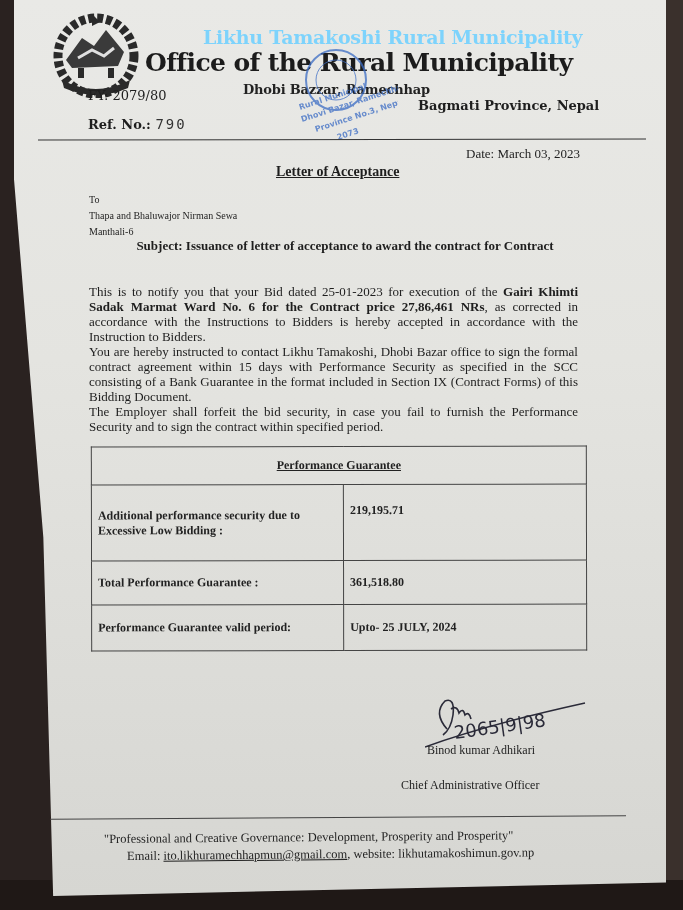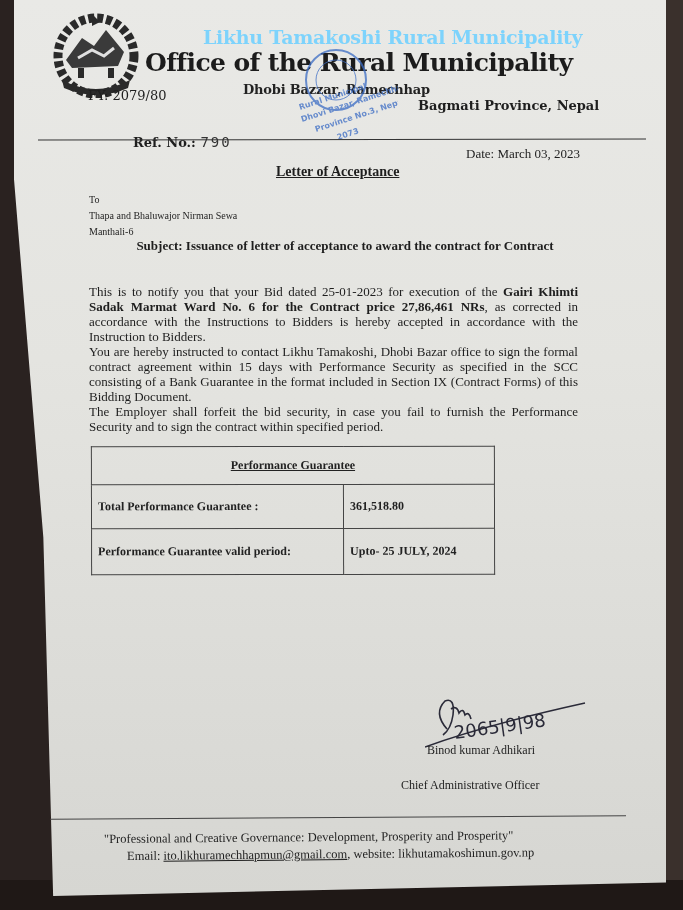--- a/index.html
+++ b/index.html
@@ -14,33 +14,33 @@
     position:absolute; left:14px; top:0; width:652px; height:896px;
     background:linear-gradient(180deg,#e9e9e6 0%,#e4e4e0 40%,#dcdcd8 75%,#d6d6d2 100%);
     clip-path: polygon(0 0, 100% 0, 100% 98.5%, 6% 100%, 4.5% 60%, 0 20%);
   }
   .abs { position:absolute; color:#1e1e1e; }
   .emblem { position:absolute; left:48px; top:10px; width:96px; height:88px; }
   .h1 { left:168px; top:26px; font-family:"DejaVu Serif", serif; font-weight:bold; font-size:19px; color:#7dd3fc; letter-spacing:-0.3px;margin-left:35px; }
   .h2 { left:145px; top:48px; font-family:"DejaVu Serif", serif; font-weight:bold; font-size:25px; color:#1c1c1c; letter-spacing:-0.6px; }
   .h3 { left:243px; top:82px; font-family:"DejaVu Serif", serif; font-weight:bold; font-size:13px; color:#222; letter-spacing:-0.2px; }
   .fy { left:88px; top:88px; font-family:"DejaVu Serif", serif; font-weight:normal; font-size:13px; }
-  .ref { left:88px; top:134px; font-family:"DejaVu Serif", serif; font-weight:bold; font-size:13px;margin-left:45px; }
+  .ref { left:88px; top:116px; font-family:"DejaVu Serif", serif; font-weight:bold; font-size:13px; }
   .ref-val { font-family:"DejaVu Sans Mono", monospace; font-weight:normal; font-size:14px; color:#333; letter-spacing:2px; }
   .prov { left:418px; top:98px; font-family:"DejaVu Serif", serif; font-weight:bold; font-size:13px; }
   .stamp { position:absolute; left:286px; top:40px; width:112px; height:100px; opacity:0.75; }
   .hr-top { position:absolute; left:38px; top:139px; width:608px; height:1px; background:#333; transform:rotate(-0.1deg); }
   .date { left:466px; top:146px; font-size:13px; }
   .loa { left:276px; top:164px; font-size:14px; font-weight:bold; text-decoration:underline; }
   .to { left:89px; top:192px; font-size:10px; line-height:16px; }
   .subject { left:100px; top:238px; width:490px; text-align:center; font-size:13px; font-weight:bold; line-height:15px; }
   .body { left:89px; top:284px; width:489px; font-size:13px; line-height:15px; text-align:justify; }
   .body p { margin:0; }
   table.pg {
-    position:absolute; left:91px; top:446px; width:404px; border-collapse:collapse;
+    position:absolute; left:91px; top:446px; width:496px; border-collapse:collapse;
     font-size:12px; font-weight:bold; color:#222; transform:rotate(-0.1deg);
   }
   table.pg td { border:1px solid #444; padding:0 6px; vertical-align:middle; }
   .pg-head td { height:37px; text-align:center; text-decoration:underline; }
   .pg-row td.lbl { width:239px; }
   .r1 td { height:43px; }
   .r2 td { height:57px; }
   .r2 td.val { vertical-align:top; padding-top:18px; }
   .r3 td { height:43px; }
   .r4 td { height:45px; }
@@ -110,20 +110,24 @@
   <p><span>This is to notify you that your Bid dated 25-01-2023 for execution of the </span><b>Gairi Khimti Sadak Marmat Ward No. 6 for the Contract price 27,86,461 NRs</b><span>, as corrected in accordance with the Instructions to Bidders is hereby accepted in accordance with the Instruction to Bidders.</span></p>
   <p>You are hereby instructed to contact Likhu Tamakoshi, Dhobi Bazar office to sign the formal contract agreement within 15 days with Performance Security as specified in the SCC consisting of a Bank Guarantee in the format included in Section IX (Contract Forms) of this Bidding Document.</p>
   <p>The Employer shall forfeit the bid security, in case you fail to furnish the Performance Security and to sign the contract within specified period.</p>
 </div>
 
 <table class="pg">
   <tbody>
       <tr class="pg-head">
         <td colspan="2">Performance Guarantee</td>
       </tr>
+  <tr class="pg-row r2">
+    <td class="lbl">Additional performance security due to Excessive Low Bidding :</td>
+    <td class="val">219,195.71</td>
+  </tr>
   <tr class="pg-row r3">
     <td class="lbl">Total Performance Guarantee :</td>
     <td class="val">361,518.80</td>
   </tr>
   <tr class="pg-row r4">
     <td class="lbl">Performance Guarantee valid period:</td>
     <td class="val">Upto-  25 JULY, 2024</td>
   </tr>
 </tbody>
   </table>

